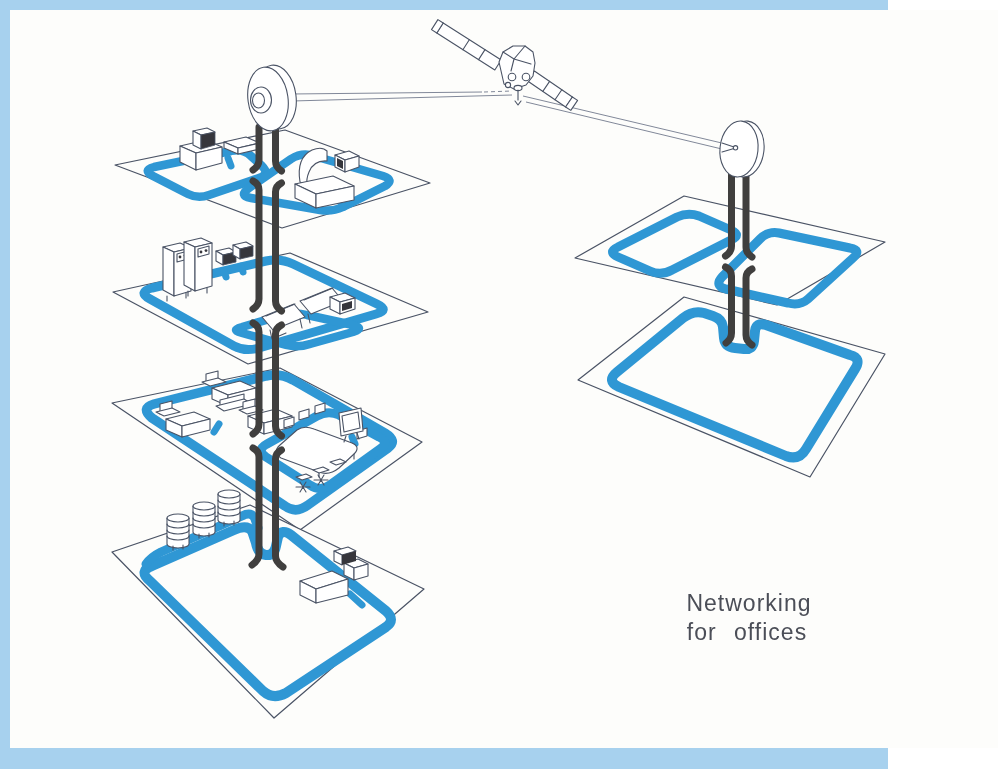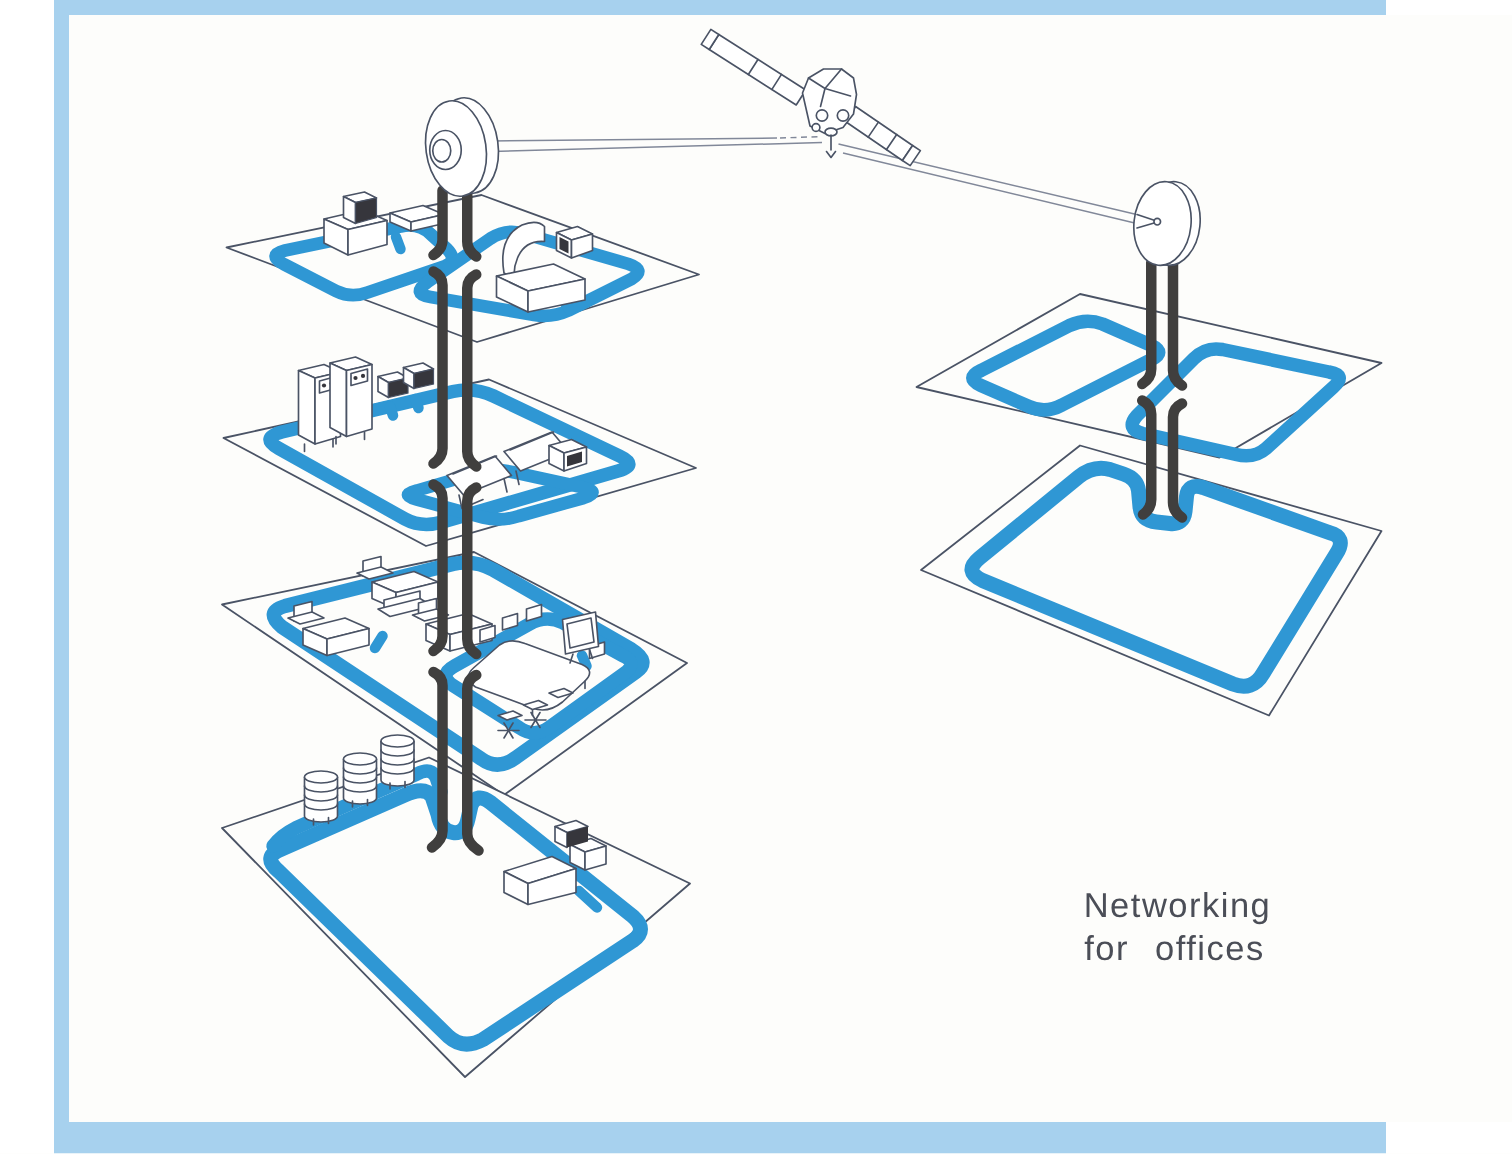--- a/index.html
+++ b/index.html
@@ -1,17 +1,17 @@
 <!DOCTYPE html>
 <html style="--c-border: #a7d1ee; --c-paper: #fdfdfb; --c-blue: #2f97d4; --c-riser: #403f3e; --c-ink: #4a5365; --c-text: #4b4e57; --c-screen: #36363c;"><head>
 <meta charset="utf-8">
 <style>
   html,body{margin:0;padding:0;width:1008px;height:769px;overflow:hidden;
     font-family:"Liberation Sans","DejaVu Sans",sans-serif;}
-  .page{position:relative;width:888px;height:769px;background:var(--c-border,#a7d1ee);margin-left:36px;}
+  .page{position:relative;width:888px;height:769px;background:var(--c-border,#a7d1ee);}
   svg{position:absolute;left:0;top:0;display:block;}
   .paper{fill:var(--c-paper,#fdfdfb);stroke:none;}
   .floor{fill:var(--c-paper,#fdfdfb);stroke:var(--c-ink,#4a5365);stroke-width:1.2;stroke-linejoin:round;}
   .wh{fill:#ffffff;stroke:var(--c-ink,#4a5365);stroke-width:1.1;stroke-linejoin:round;}
   .ln{fill:none;stroke:var(--c-ink,#4a5365);stroke-width:1.1;stroke-linecap:round;stroke-linejoin:round;}
   .loop{fill:none;stroke:var(--c-blue,#2f97d4);stroke-linecap:round;stroke-linejoin:round;}
   .stub{fill:none;stroke:var(--c-blue,#2f97d4);stroke-width:7;stroke-linecap:round;}
   .riser{fill:none;stroke:var(--c-riser,#403f3e);stroke-width:7;stroke-linecap:round;stroke-linejoin:round;}
   .beam{fill:none;stroke:#818899;stroke-width:1;}
   .dark{fill:var(--c-screen,#36363c);stroke:none;}

